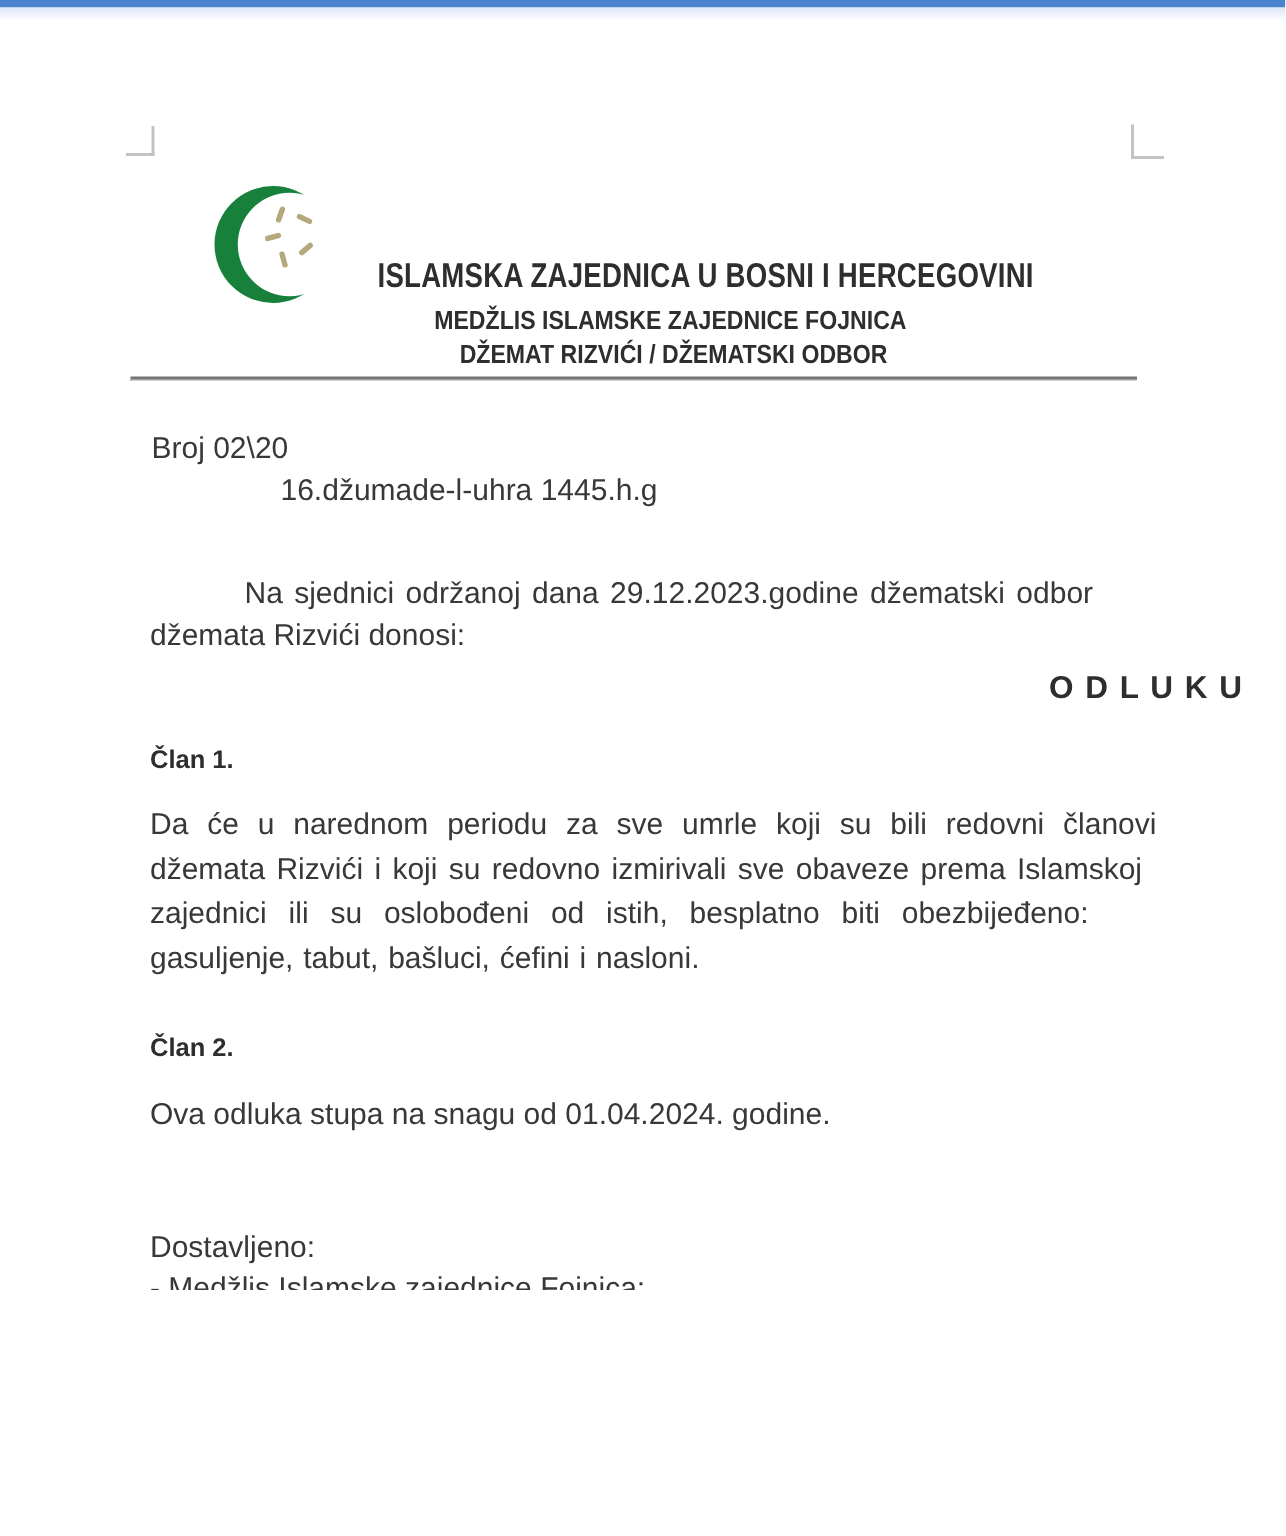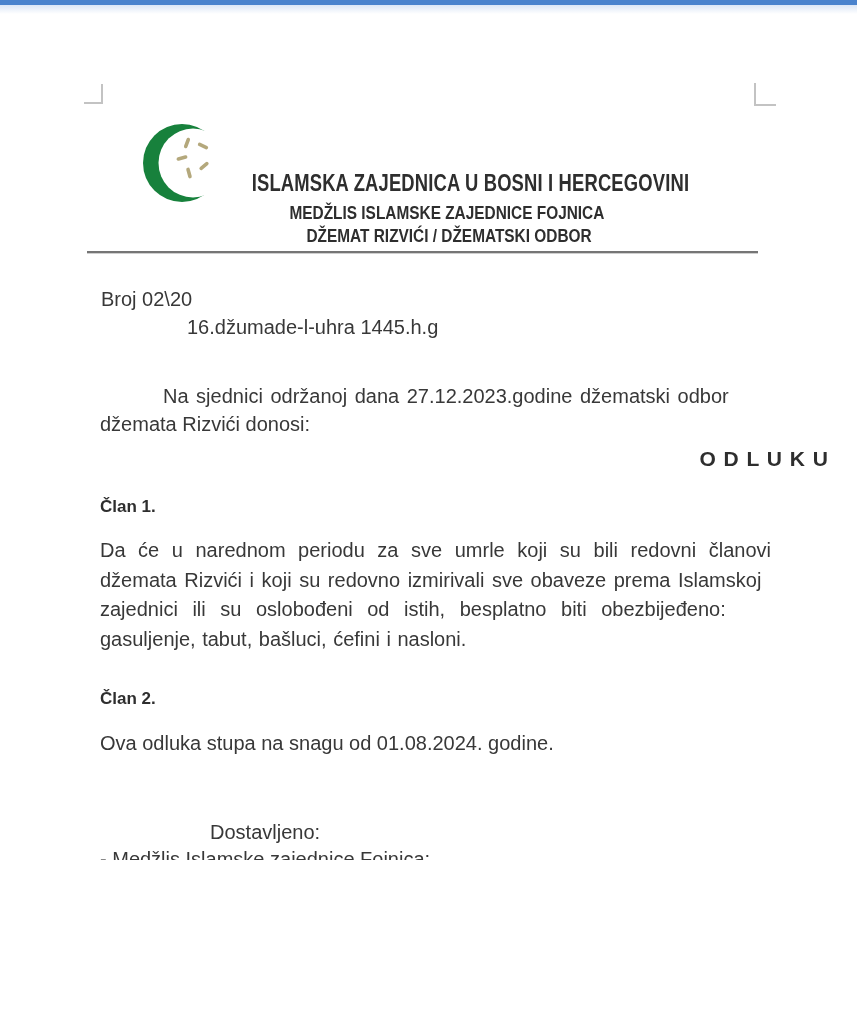--- a/index.html
+++ b/index.html
@@ -58,21 +58,21 @@
   }
   .clan1 { top: 497px; }
   .clan2 { top: 689px; }
   .para1 { position: absolute; left: 100px; top: 536px; width: 660px; line-height: 29.5px; }
   .para1 .jl { white-space: nowrap; }
   .para1 .jl:nth-child(1) { word-spacing: 7px; }
   .para1 .jl:nth-child(2) { word-spacing: 2px; }
   .para1 .jl:nth-child(3) { word-spacing: 9px; }
   .para1 .jl:nth-child(4) { word-spacing: 1px; }
   .ova { position: absolute; left: 100px; top: 732px; white-space: nowrap; }
-  .dost { position: absolute; left: 100px; top: 819px; line-height: 27px; text-align: center; }
+  .dost { position: absolute; left: 100px; top: 819px; line-height: 27px; }
 </style>
 </head>
 <body>
 
 <div class="page">
 
   <div class="topbar"></div>
 
   <div class="corner corner-tl"></div>
   <div class="corner corner-tr"></div>
@@ -103,37 +103,37 @@
 
   <div class="divider"></div>
 
   <div class="body-text broj">Broj 02\20</div>
 
   <div class="body-text dates">
     <div>16.džumade-l-uhra 1445.h.g</div>
   </div>
 
   <div class="body-text intro">
-    <div class="intro-l1">Na sjednici održanoj dana 27.12.2023.godine džematski odbor</div>
+    <div class="intro-l1">Na sjednici održanoj dana 29.12.2023.godine džematski odbor</div>
     <div>džemata Rizvići donosi:</div>
   </div>
 
   <div class="odluku">O D L U K U</div>
 
   <div class="clan clan1">Član 1.</div>
 
   <div class="body-text para1">
     <div class="jl">Da će u narednom periodu za sve umrle koji su bili redovni članovi</div>
     <div class="jl">džemata Rizvići i koji su redovno izmirivali sve obaveze prema Islamskoj</div>
     <div class="jl">zajednici ili su oslobođeni od istih, besplatno biti obezbijeđeno:</div>
     <div class="jl">gasuljenje, tabut, bašluci, ćefini i nasloni.</div>
   </div>
 
   <div class="clan clan2">Član 2.</div>
 
-  <div class="body-text ova">Ova odluka stupa na snagu od 01.08.2024. godine.</div>
+  <div class="body-text ova">Ova odluka stupa na snagu od 01.04.2024. godine.</div>
 
   <div class="body-text dost">
     <div>Dostavljeno:</div>
     <div>- Medžlis Islamske zajednice Fojnica;</div>
   </div>
 
 </div>
 
 </body></html>

